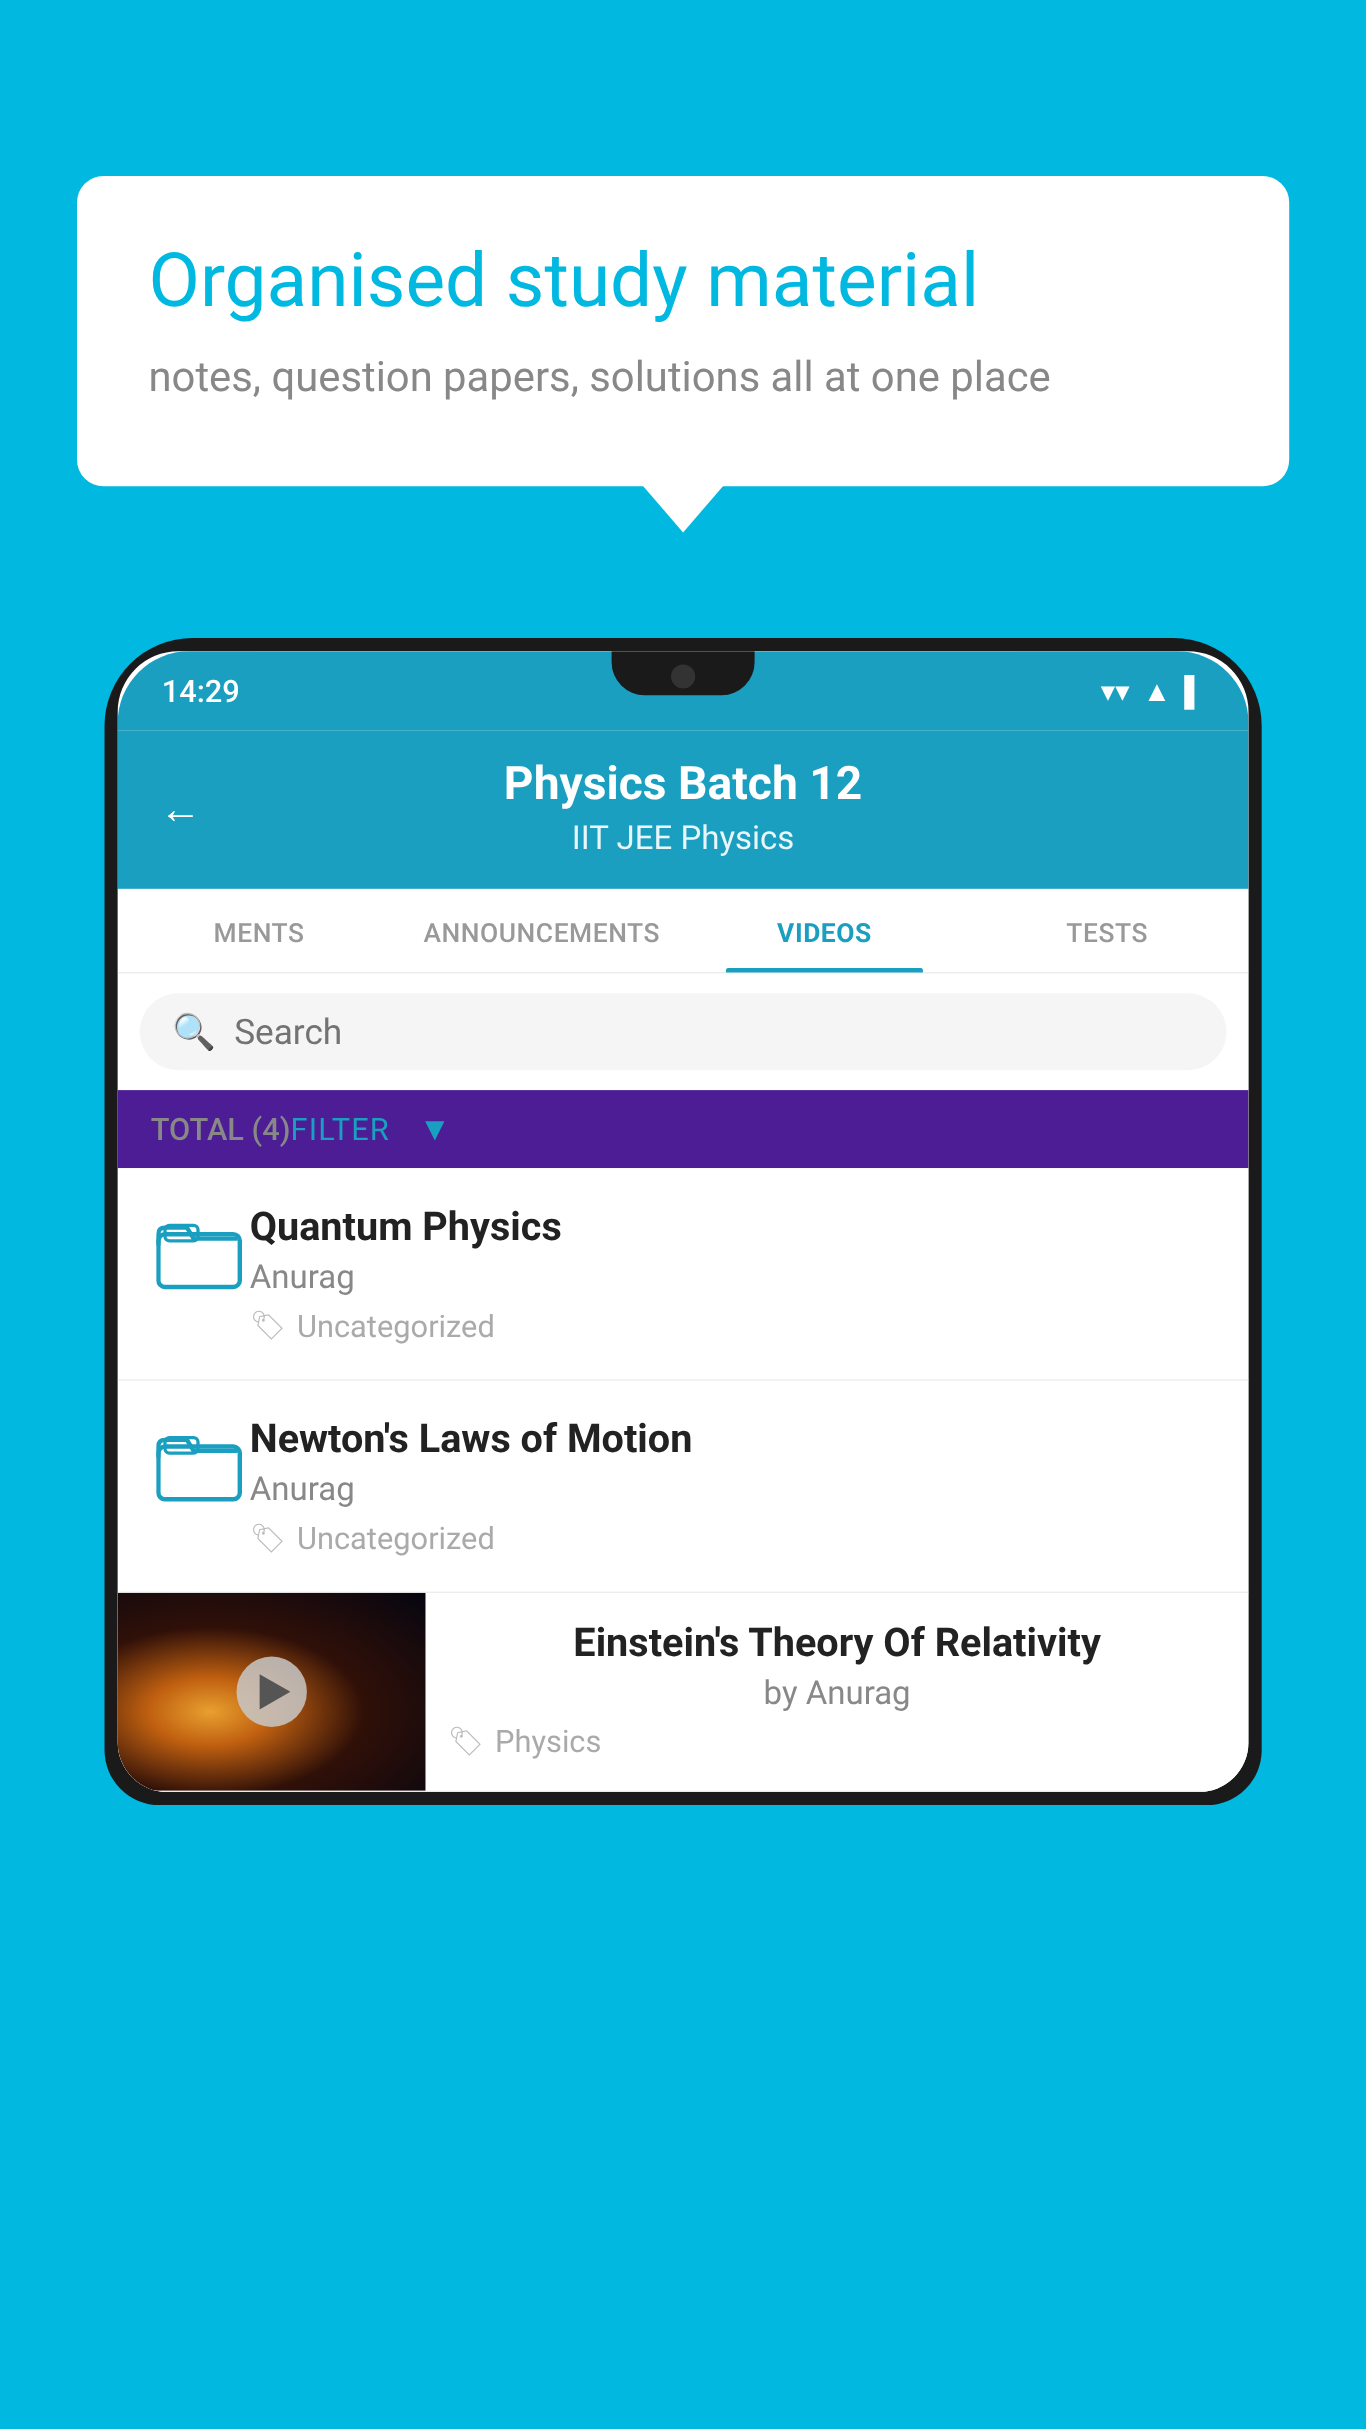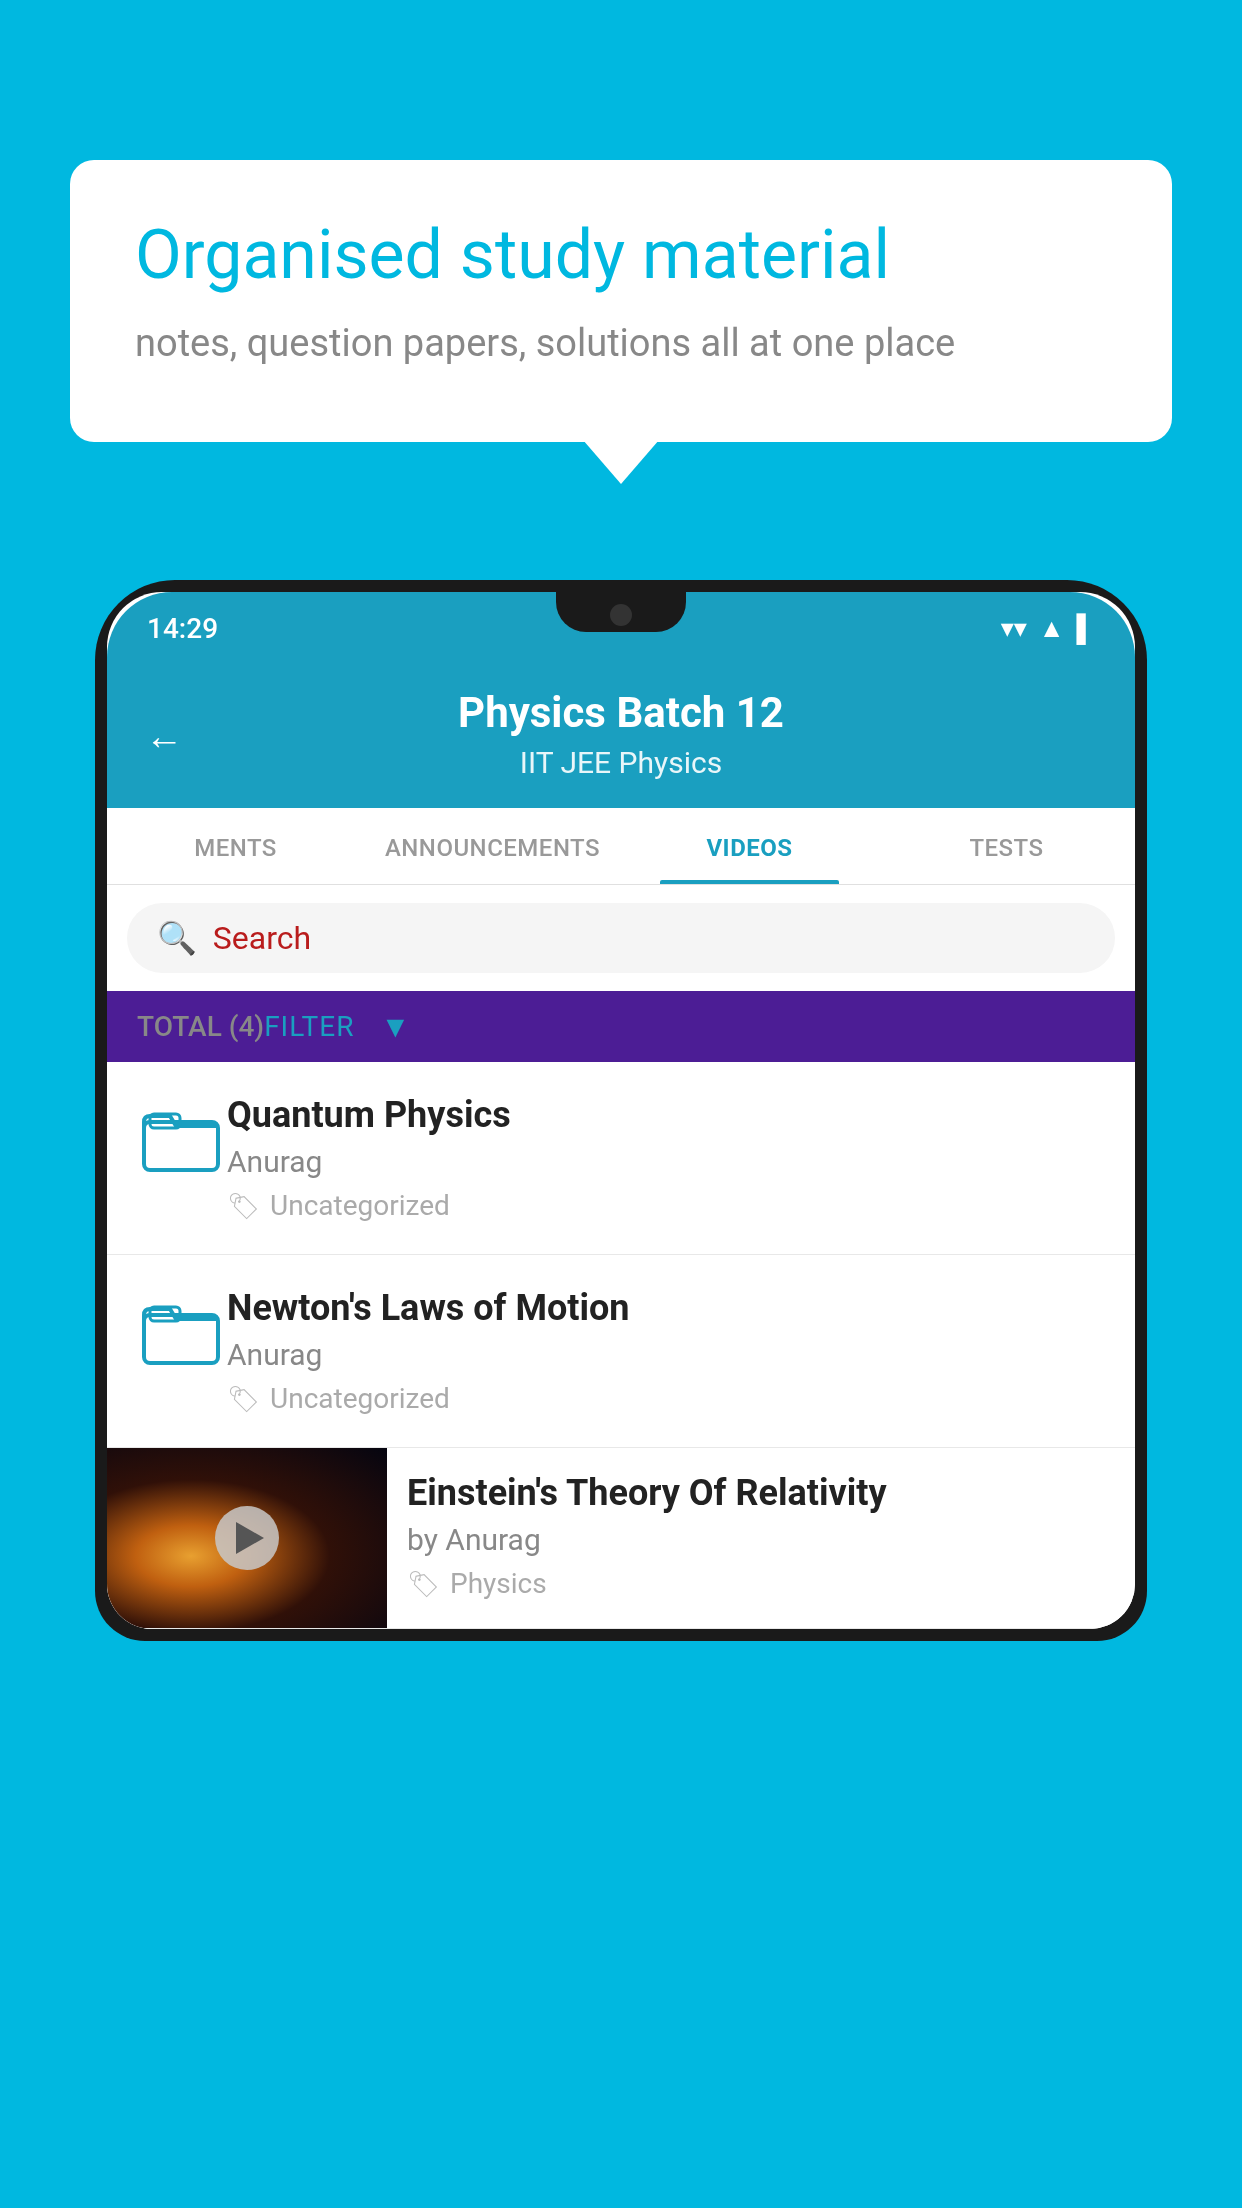--- a/index.html
+++ b/index.html
@@ -196,21 +196,21 @@
       padding: 16px 30px;
       gap: 16px;
     }
 
     .search-icon-wrap {
       color: #aaa;
       font-size: 32px;
     }
 
     .search-placeholder {
-      color: #b91c1c;
+      color: #737373;
       font-size: 32px;
     }
 
     
     .filter-row {
       background: #4c1d95;
       padding: 18px 30px;
       display: flex;
       align-items: center;
       justify-content: flex-start;
@@ -331,20 +331,21 @@
       height: 0;
       border-top: 16px solid transparent;
       border-bottom: 16px solid transparent;
       border-left: 28px solid #555;
       margin-left: 6px;
     }
 
     .thumb-content {
       flex: 1;
       padding: 24px 20px;
+      text-align: center;
     }
 
     .thumb-title {
       font-size: 36px;
       font-weight: 700;
       color: #222;
       margin-bottom: 8px;
     }
 
     .thumb-author {

